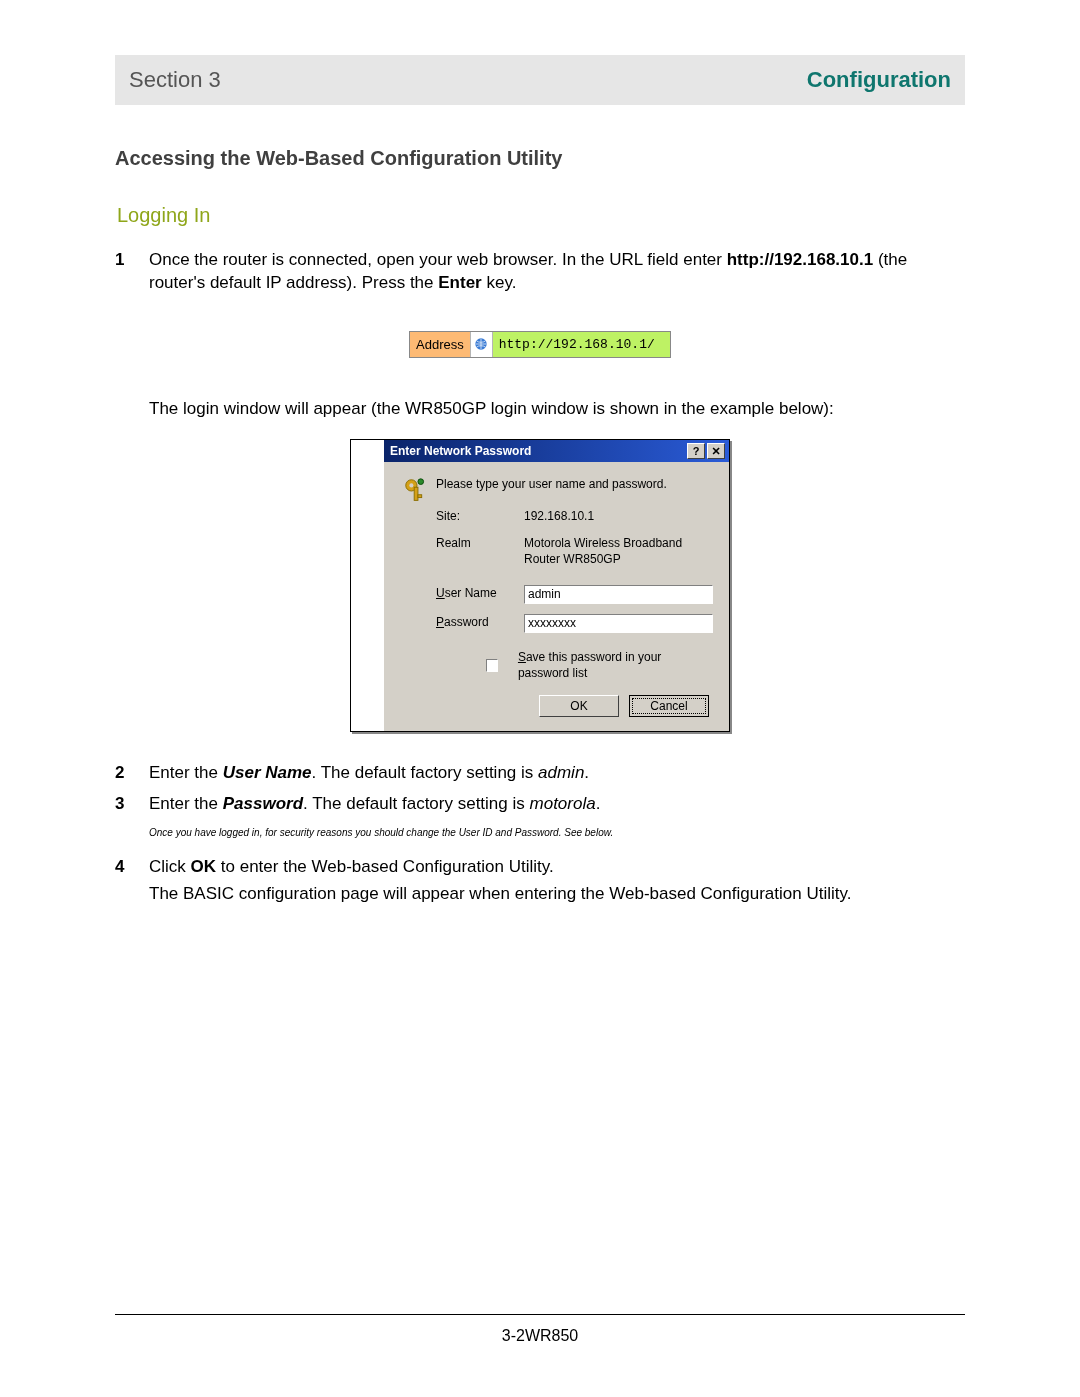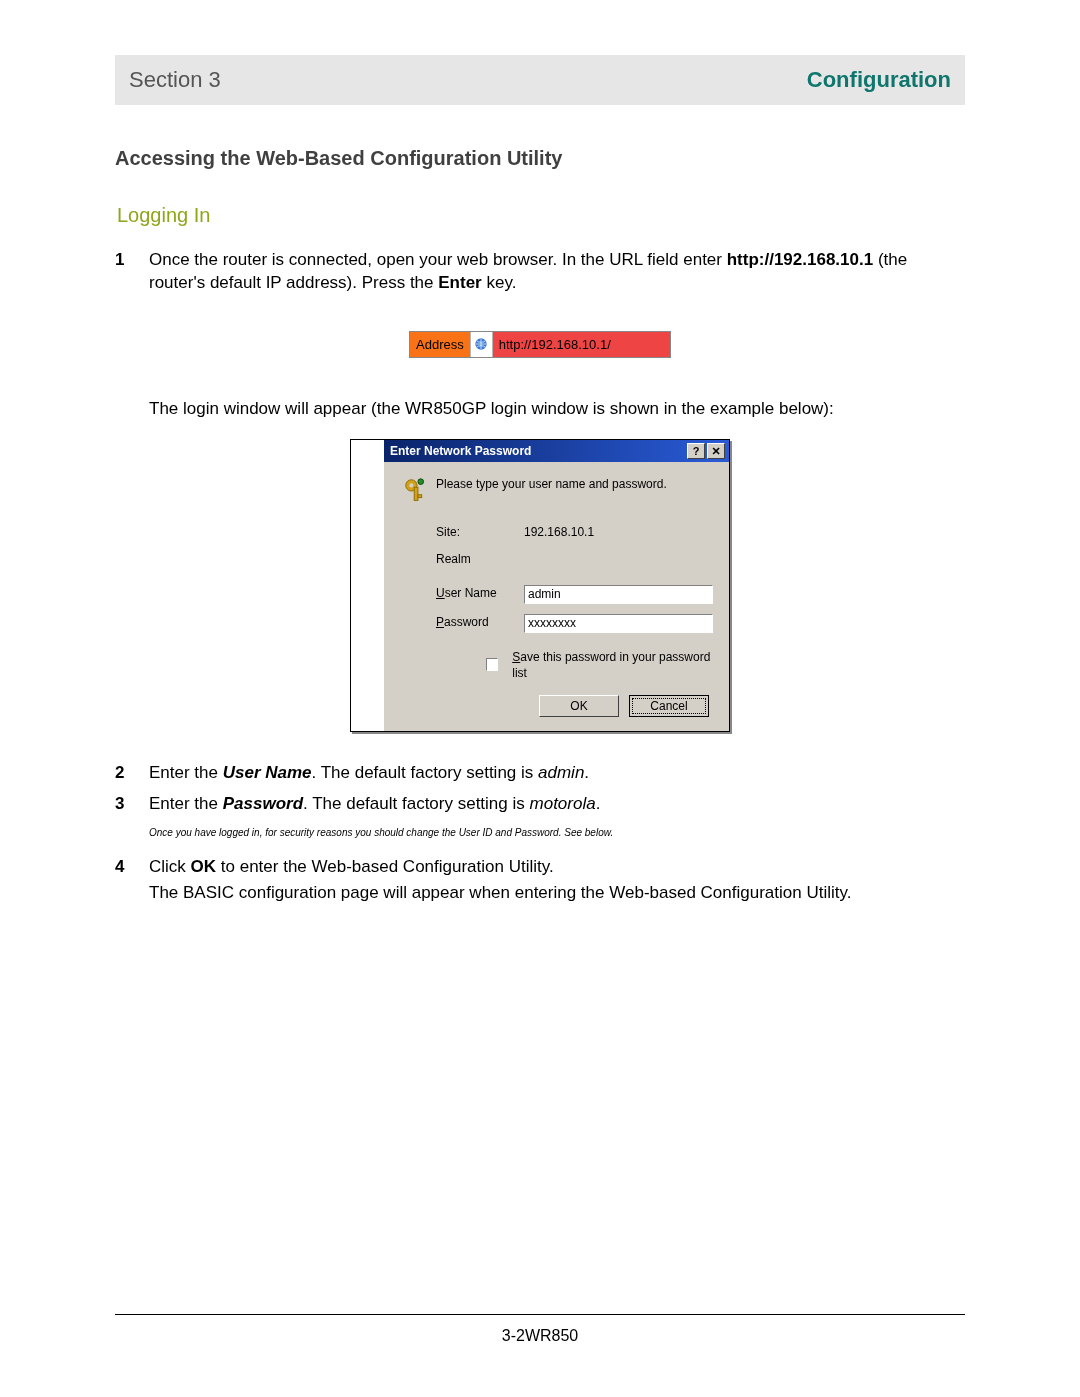--- a/index.html
+++ b/index.html
@@ -52,34 +52,35 @@
     display: flex;
     align-items: stretch;
     font-family: Tahoma, sans-serif;
     font-size: 13px;
     border: 1px solid #888;
     background: #ece9d8;
   }
   .address-bar .label {
     padding: 4px 6px;
     border-right: 1px solid #b5b5b5;
-    background: #f97316;
+    background: #fdba74;
   }
   .address-bar .icon {
     width: 22px;
     display: flex;
     align-items: center;
     justify-content: center;
     border-right: 1px solid #b5b5b5;
     background: #fff;
   }
   .address-bar .url {
     flex: 1;
     padding: 4px 6px;
-    background: #ef4444;
+    background: #bef264;
+    font-family: Liberation Mono, monospace;
   }
   
   .dialog {
     width: 380px;
     margin: 18px auto 30px auto;
     border: 1px solid #000;
     font-family: Tahoma, sans-serif;
     font-size: 12px;
     color: #000;
     box-shadow: 2px 2px 0 #888;
@@ -106,35 +107,35 @@
     color:#000;
     line-height:1;
   }
   .dialog-body {
     background: #d4d0c8;
     padding: 14px 16px 14px 14px;
   }
   .dlg-row { display:flex; align-items:flex-start; margin-bottom:6px; }
   .dlg-icon { width: 38px; display:flex; justify-content:center; }
   .dlg-content { flex:1; }
-  .dlg-prompt { margin-bottom: 32px; }
+  .dlg-prompt { margin-bottom: 16px; }
   .field-row { display:flex; align-items:flex-start; margin-bottom:10px; }
   .field-label { width: 88px; }
   .field-value { flex:1; }
   .win-input {
     width: 100%;
     border: 1px solid #808080;
     border-right-color:#fff; border-bottom-color:#fff;
     background:#fff;
     padding: 1px 3px;
     font-family: Tahoma, sans-serif;
     font-size: 12px;
     height: 19px;
   }
-  .chk-row { display:flex; align-items:center; gap:14px; margin:6px 0 14px 88px; }
+  .chk-row { display:flex; align-items:center; gap:20px; margin:6px 0 14px 88px; }
   .chk {
     width:13px; height:13px; background:#fff;
     border:1px solid #808080;
     border-right-color:#fff; border-bottom-color:#fff;
   }
   .btn-row { display:flex; justify-content:flex-end; gap:10px; padding-right:4px; }
   .win-btn {
     width: 80px; height:22px;
     background:#d4d0c8;
     border:1px solid #fff;
@@ -207,20 +208,21 @@
           </svg>
       </div>
       <div class="dlg-content">
         <div class="dlg-prompt">Please type your user name and password.</div>
         <div class="field-row">
           <div class="field-label">Site:</div>
           <div class="field-value">192.168.10.1</div>
         </div>
         <div class="field-row">
           <div class="field-label">Realm</div>
+          <div class="field-value">Motorola Wireless Broadband Router WR850GP</div>
         </div>
         <div style="height:8px"></div>
         <div class="field-row">
           <div class="field-label underline-first">User Name</div>
           <div class="field-value"><input class="win-input" value="admin" style=""></div>
         </div>
         <div class="field-row">
           <div class="field-label underline-first">Password</div>
           <div class="field-value"><input class="win-input" value="xxxxxxxx" style=""></div>
         </div>

